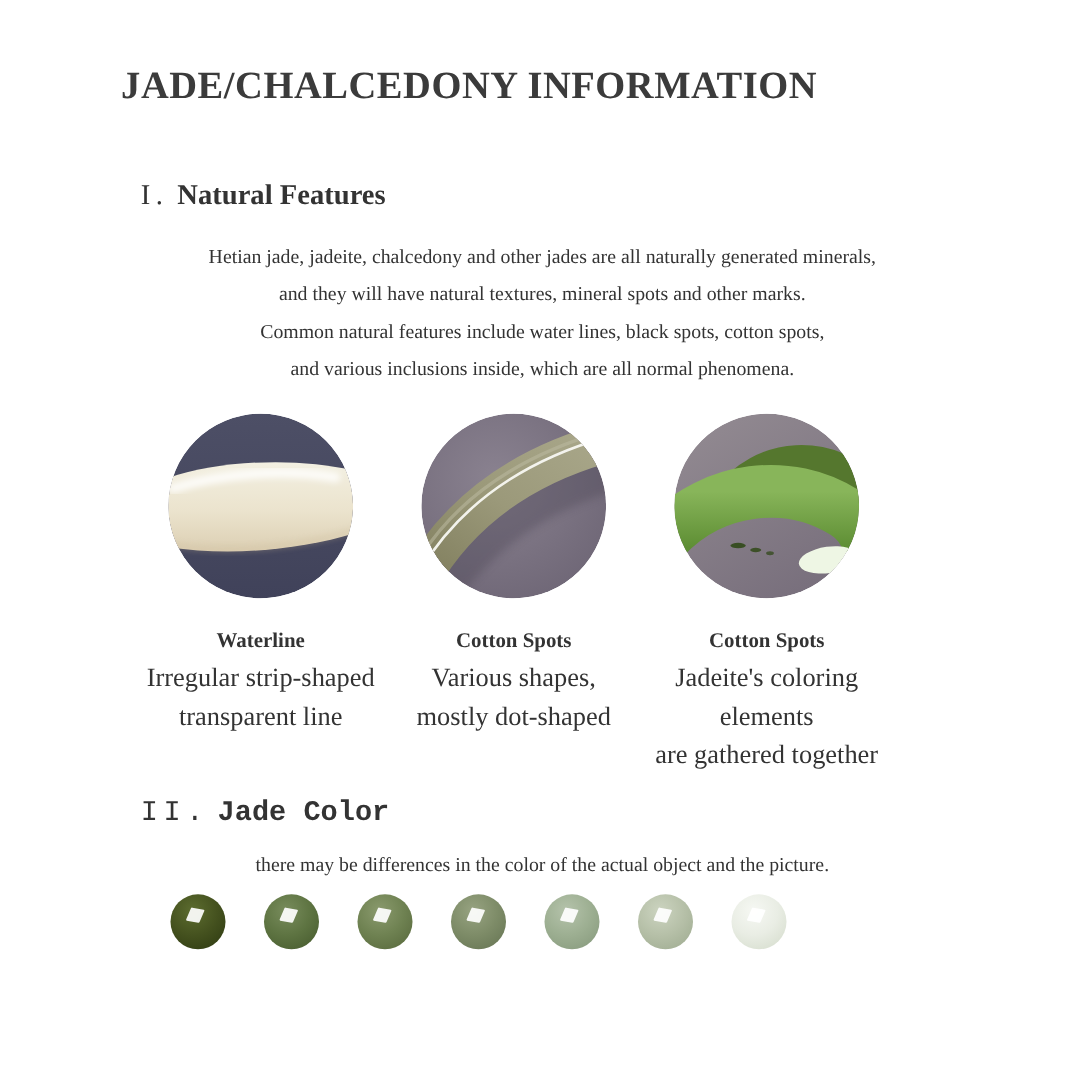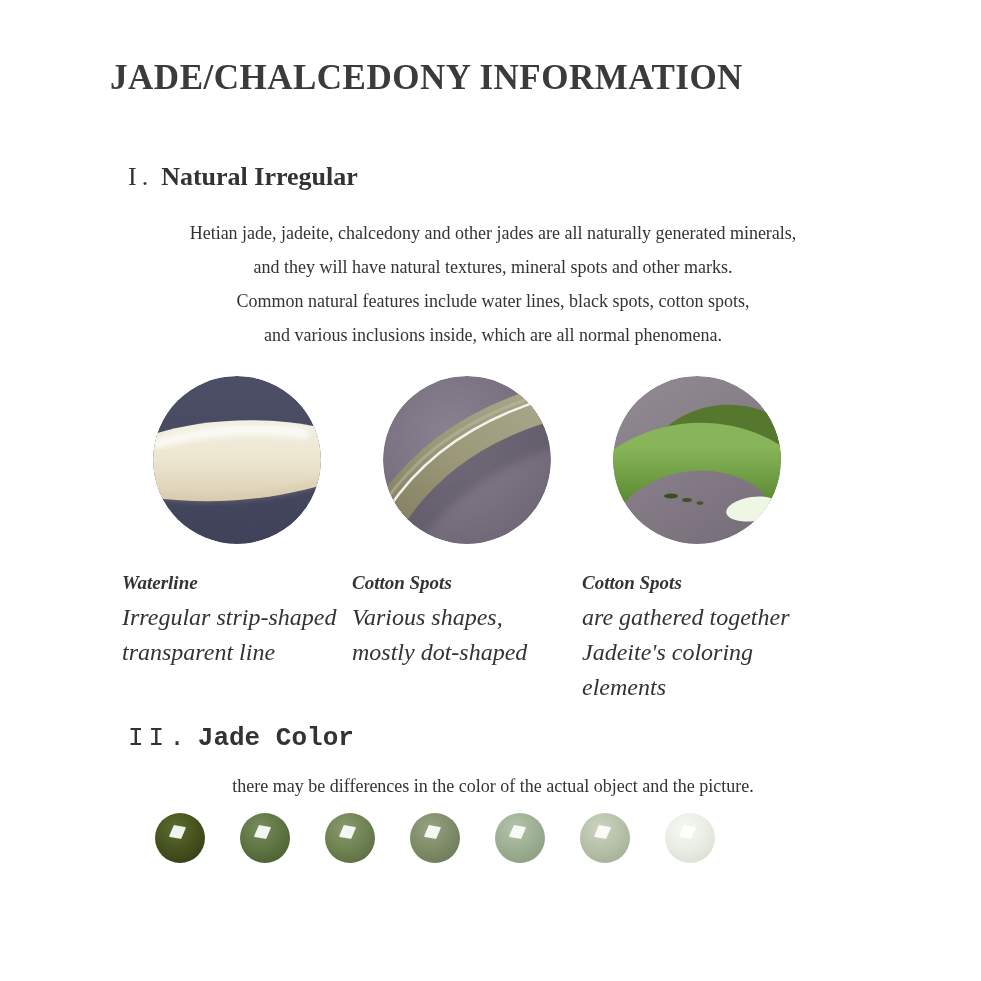--- a/index.html
+++ b/index.html
@@ -69,21 +69,21 @@
   }
   .circle-photo svg { display: block; }
 
   
   .caption-row {
     display: flex;
     margin: 21px 0 0 122px;
   }
   .feature-caption {
     width: 230px;
-    font-style: italic;
+    text-align: center;
   }
   .feature-caption .cap-title {
     font-size: 19px;
     line-height: 35px;
     font-weight: 700;
     color: #333333;
   }
   .feature-caption .cap-line {
     font-size: 24px;
     line-height: 35px;
@@ -117,21 +117,21 @@
 </style>
 </head>
 <body>
 
 <div class="page">
 
   <h1 class="page-title">JADE/CHALCEDONY INFORMATION</h1>
 
   <section>
     <h2 class="section-heading first">
-      <span class="numeral">I.</span><span>Natural Irregular</span>
+      <span class="numeral">I.</span><span>Natural Features</span>
     </h2>
 
     <p class="para">
       <span class="line">Hetian jade, jadeite, chalcedony and other jades are all naturally generated minerals,</span>
       <span class="line">and they will have natural textures, mineral spots and other marks.</span>
       <span class="line">Common natural features include water lines, black spots, cotton spots,</span>
       <span class="line">and various inclusions inside, which are all normal phenomena.</span>
     </p>
 
     <div class="circle-row">
@@ -231,22 +231,22 @@
         <div class="cap-line">Irregular strip-shaped</div>
         <div class="cap-line">transparent line</div>
       </div>
       <div class="feature-caption">
         <div class="cap-title">Cotton Spots</div>
         <div class="cap-line">Various shapes,</div>
         <div class="cap-line">mostly dot-shaped</div>
       </div>
       <div class="feature-caption">
         <div class="cap-title">Cotton Spots</div>
+        <div class="cap-line">Jadeite's coloring elements</div>
         <div class="cap-line">are gathered together</div>
-        <div class="cap-line">Jadeite's coloring elements</div>
       </div>
     </div>
   </section>
 
   <section>
     <h2 class="section-heading second">
       <span class="numeral">II.</span><span>Jade Color</span>
     </h2>
 
     <p class="para second">

